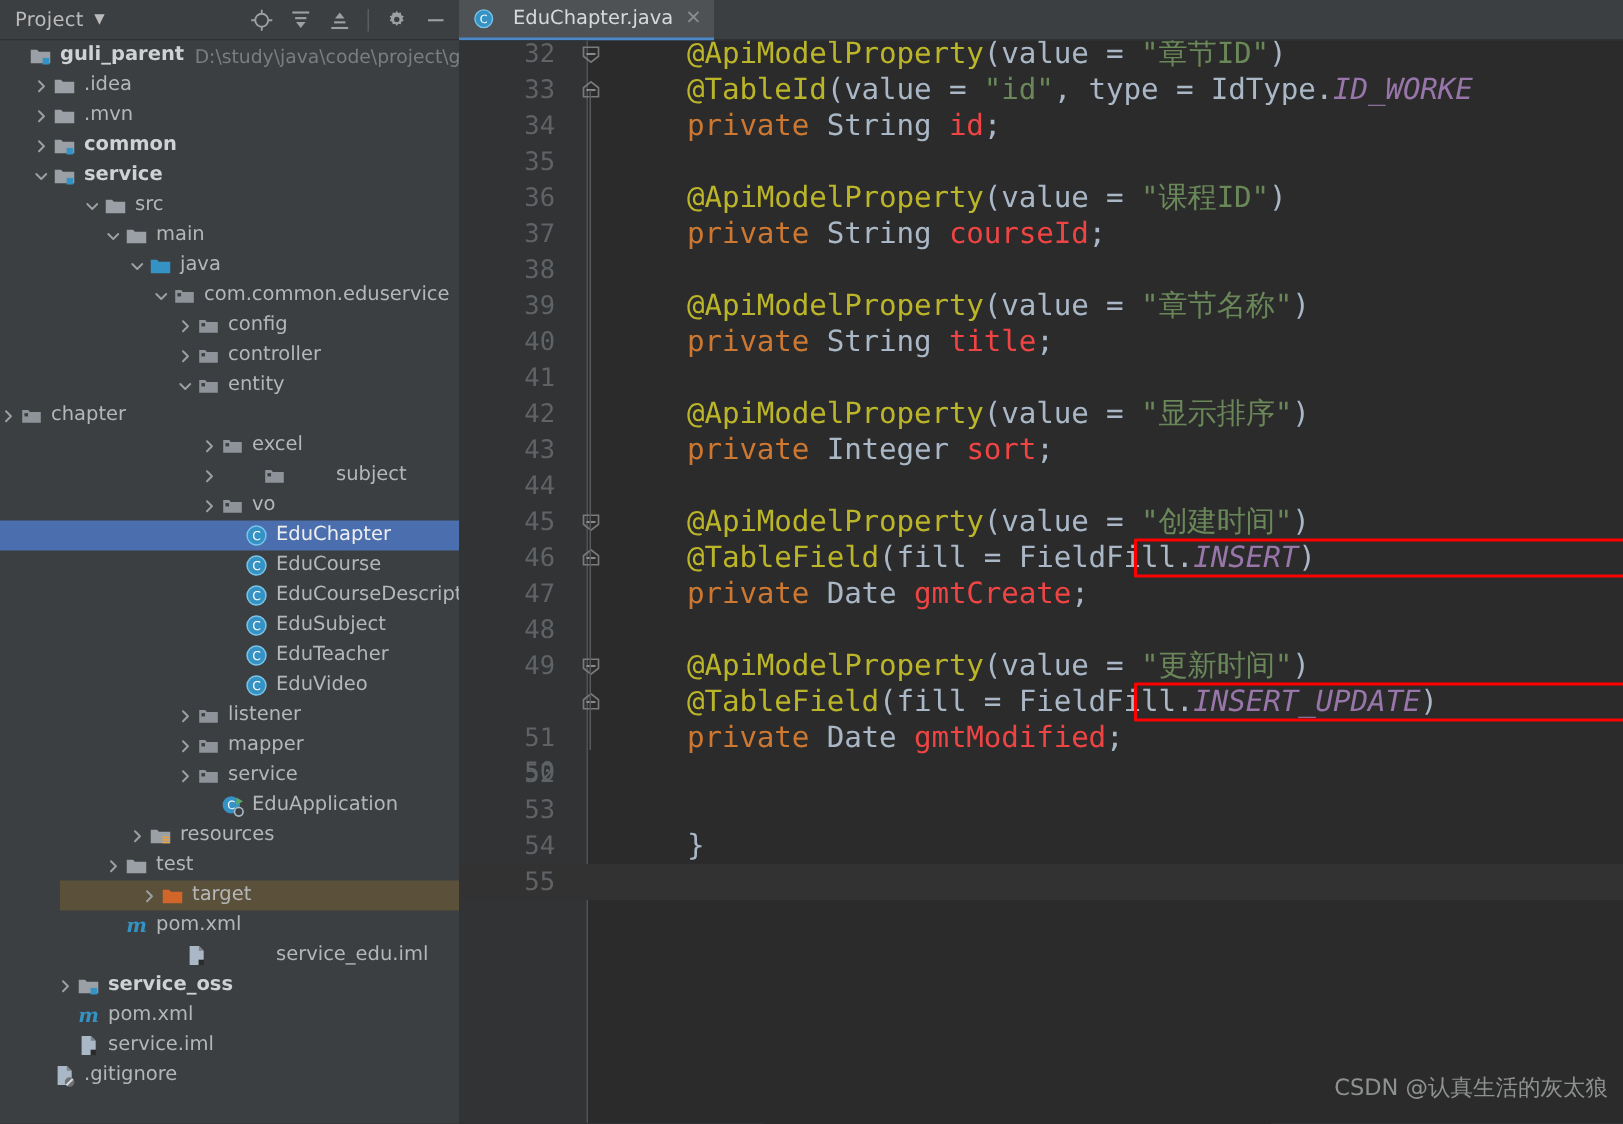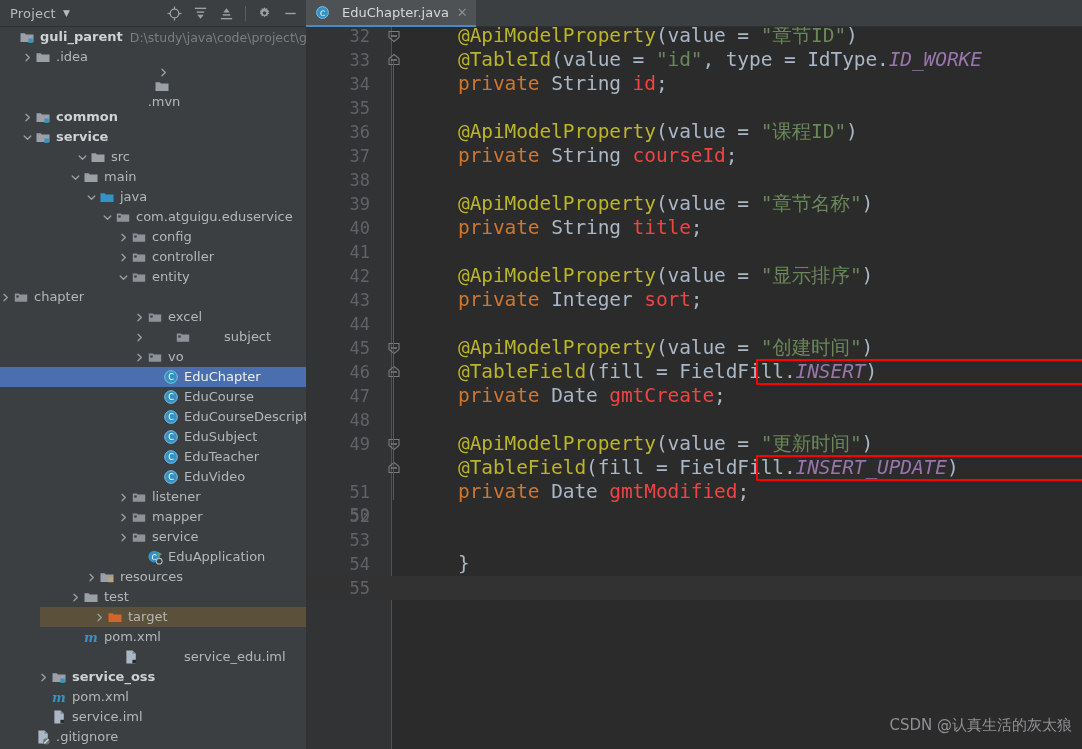--- a/index.html
+++ b/index.html
@@ -169,34 +169,34 @@
               <path fill="none" stroke="#9DA0A2" stroke-width="1.3" stroke-linecap="round" stroke-linejoin="round" d="M4 2.2 L7.3 5.5 L4 8.8"></path>
             </svg>
           </span>
           <span class="ico">
             <svg width="16" height="16" viewBox="0 0 16 16">
               <path d="M1.5 4.2h4.2l1.2 1.3h7.6v7.6H1.5z" fill="#9AA0A6"></path>
             </svg>
           </span>
           <span class="lbl">.idea</span>
         </div>
-        <div class="row" style="padding-left: 22px; flex-direction: column;">
+        <div class="row" style="padding-left: 22px;">
           <span class="arrow">
             <svg width="11" height="11" viewBox="0 0 11 11">
               <path fill="none" stroke="#9DA0A2" stroke-width="1.3" stroke-linecap="round" stroke-linejoin="round" d="M4 2.2 L7.3 5.5 L4 8.8"></path>
             </svg>
           </span>
           <span class="ico">
             <svg width="16" height="16" viewBox="0 0 16 16">
               <path d="M1.5 4.2h4.2l1.2 1.3h7.6v7.6H1.5z" fill="#9AA0A6"></path>
             </svg>
           </span>
           <span class="lbl">.mvn</span>
         </div>
-        <div class="row" style="padding-left: 22px; margin-top: 20px;">
+        <div class="row" style="padding-left: 22px;">
           <span class="arrow">
             <svg width="11" height="11" viewBox="0 0 11 11">
               <path fill="none" stroke="#9DA0A2" stroke-width="1.3" stroke-linecap="round" stroke-linejoin="round" d="M4 2.2 L7.3 5.5 L4 8.8"></path>
             </svg>
           </span>
           <span class="ico">
             <svg width="16" height="16" viewBox="0 0 16 16">
               <path d="M1.5 4.2h4.2l1.2 1.3h7.6v7.6H1.5z" fill="#9AA0A6"></path>
               <rect x="9.4" y="9.6" width="4.4" height="4.4" fill="#3592C4"></rect>
             </svg>
@@ -210,21 +210,21 @@
             </svg>
           </span>
           <span class="ico">
             <svg width="16" height="16" viewBox="0 0 16 16">
               <path d="M1.5 4.2h4.2l1.2 1.3h7.6v7.6H1.5z" fill="#9AA0A6"></path>
               <rect x="9.4" y="9.6" width="4.4" height="4.4" fill="#3592C4"></rect>
             </svg>
           </span>
           <span class="lbl b">service</span>
         </div>
-        <div class="row" style="padding-left: 77px;">
+        <div class="row" style="padding-left: 56px;">
           <span class="arrow">
             <svg width="11" height="11" viewBox="0 0 11 11">
               <path fill="none" stroke="#9DA0A2" stroke-width="1.3" stroke-linecap="round" stroke-linejoin="round" d="M2.2 4 L5.5 7.3 L8.8 4"></path>
             </svg>
           </span>
           <span class="ico">
             <svg width="16" height="16" viewBox="0 0 16 16">
               <path d="M1.5 4.2h4.2l1.2 1.3h7.6v7.6H1.5z" fill="#9AA0A6"></path>
             </svg>
           </span>
@@ -261,21 +261,21 @@
             <svg width="11" height="11" viewBox="0 0 11 11">
               <path fill="none" stroke="#9DA0A2" stroke-width="1.3" stroke-linecap="round" stroke-linejoin="round" d="M2.2 4 L5.5 7.3 L8.8 4"></path>
             </svg>
           </span>
           <span class="ico">
             <svg width="16" height="16" viewBox="0 0 16 16">
               <path d="M1.8 4.4h4l1.1 1.2h7.3v7.2H1.8z" fill="#8D9399"></path>
               <rect x="3.3" y="6.4" width="2.4" height="2.2" fill="#3C3F41"></rect>
             </svg>
           </span>
-          <span class="lbl">com.atguigu.eduservice</span>
+          <span class="lbl">com.common.eduservice</span>
         </div>
         <div class="row" style="padding-left: 118px;">
           <span class="arrow">
             <svg width="11" height="11" viewBox="0 0 11 11">
               <path fill="none" stroke="#9DA0A2" stroke-width="1.3" stroke-linecap="round" stroke-linejoin="round" d="M4 2.2 L7.3 5.5 L4 8.8"></path>
             </svg>
           </span>
           <span class="ico">
             <svg width="16" height="16" viewBox="0 0 16 16">
               <path d="M1.8 4.4h4l1.1 1.2h7.3v7.2H1.8z" fill="#8D9399"></path>

